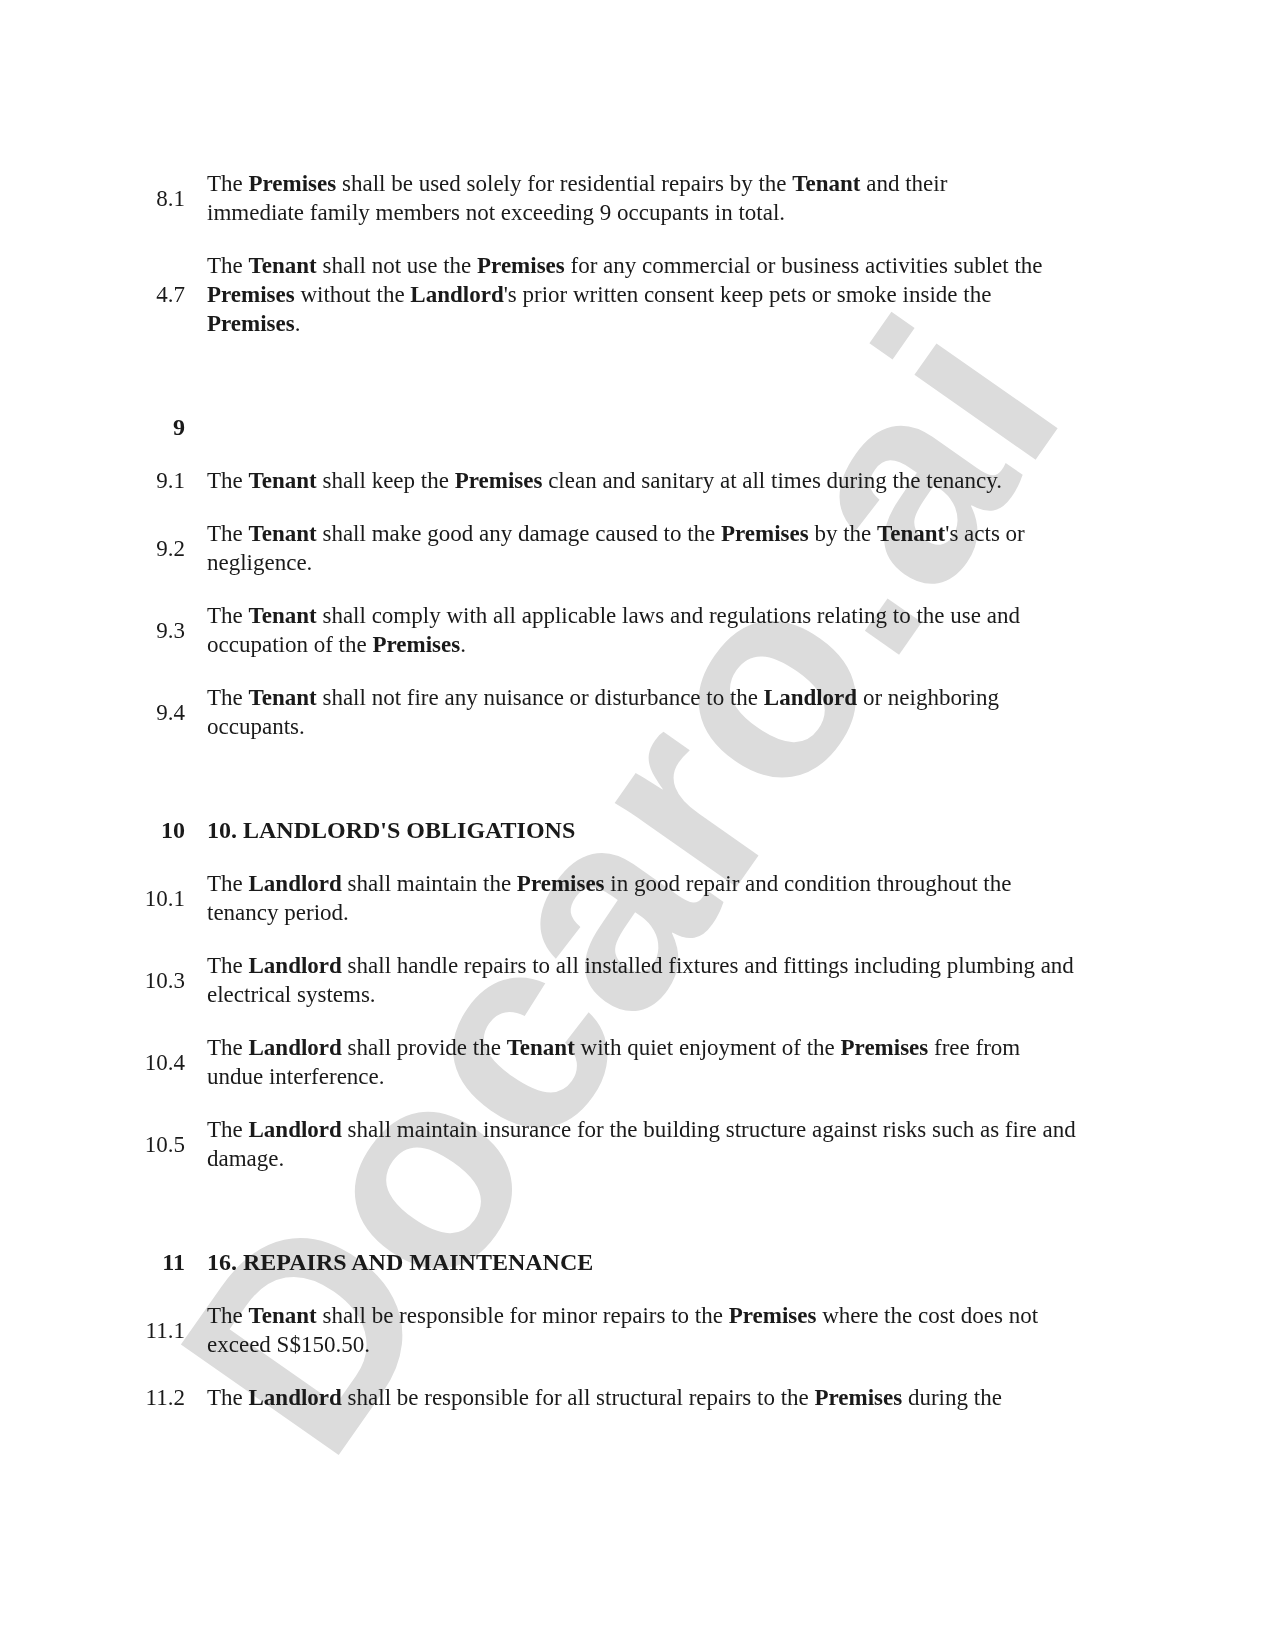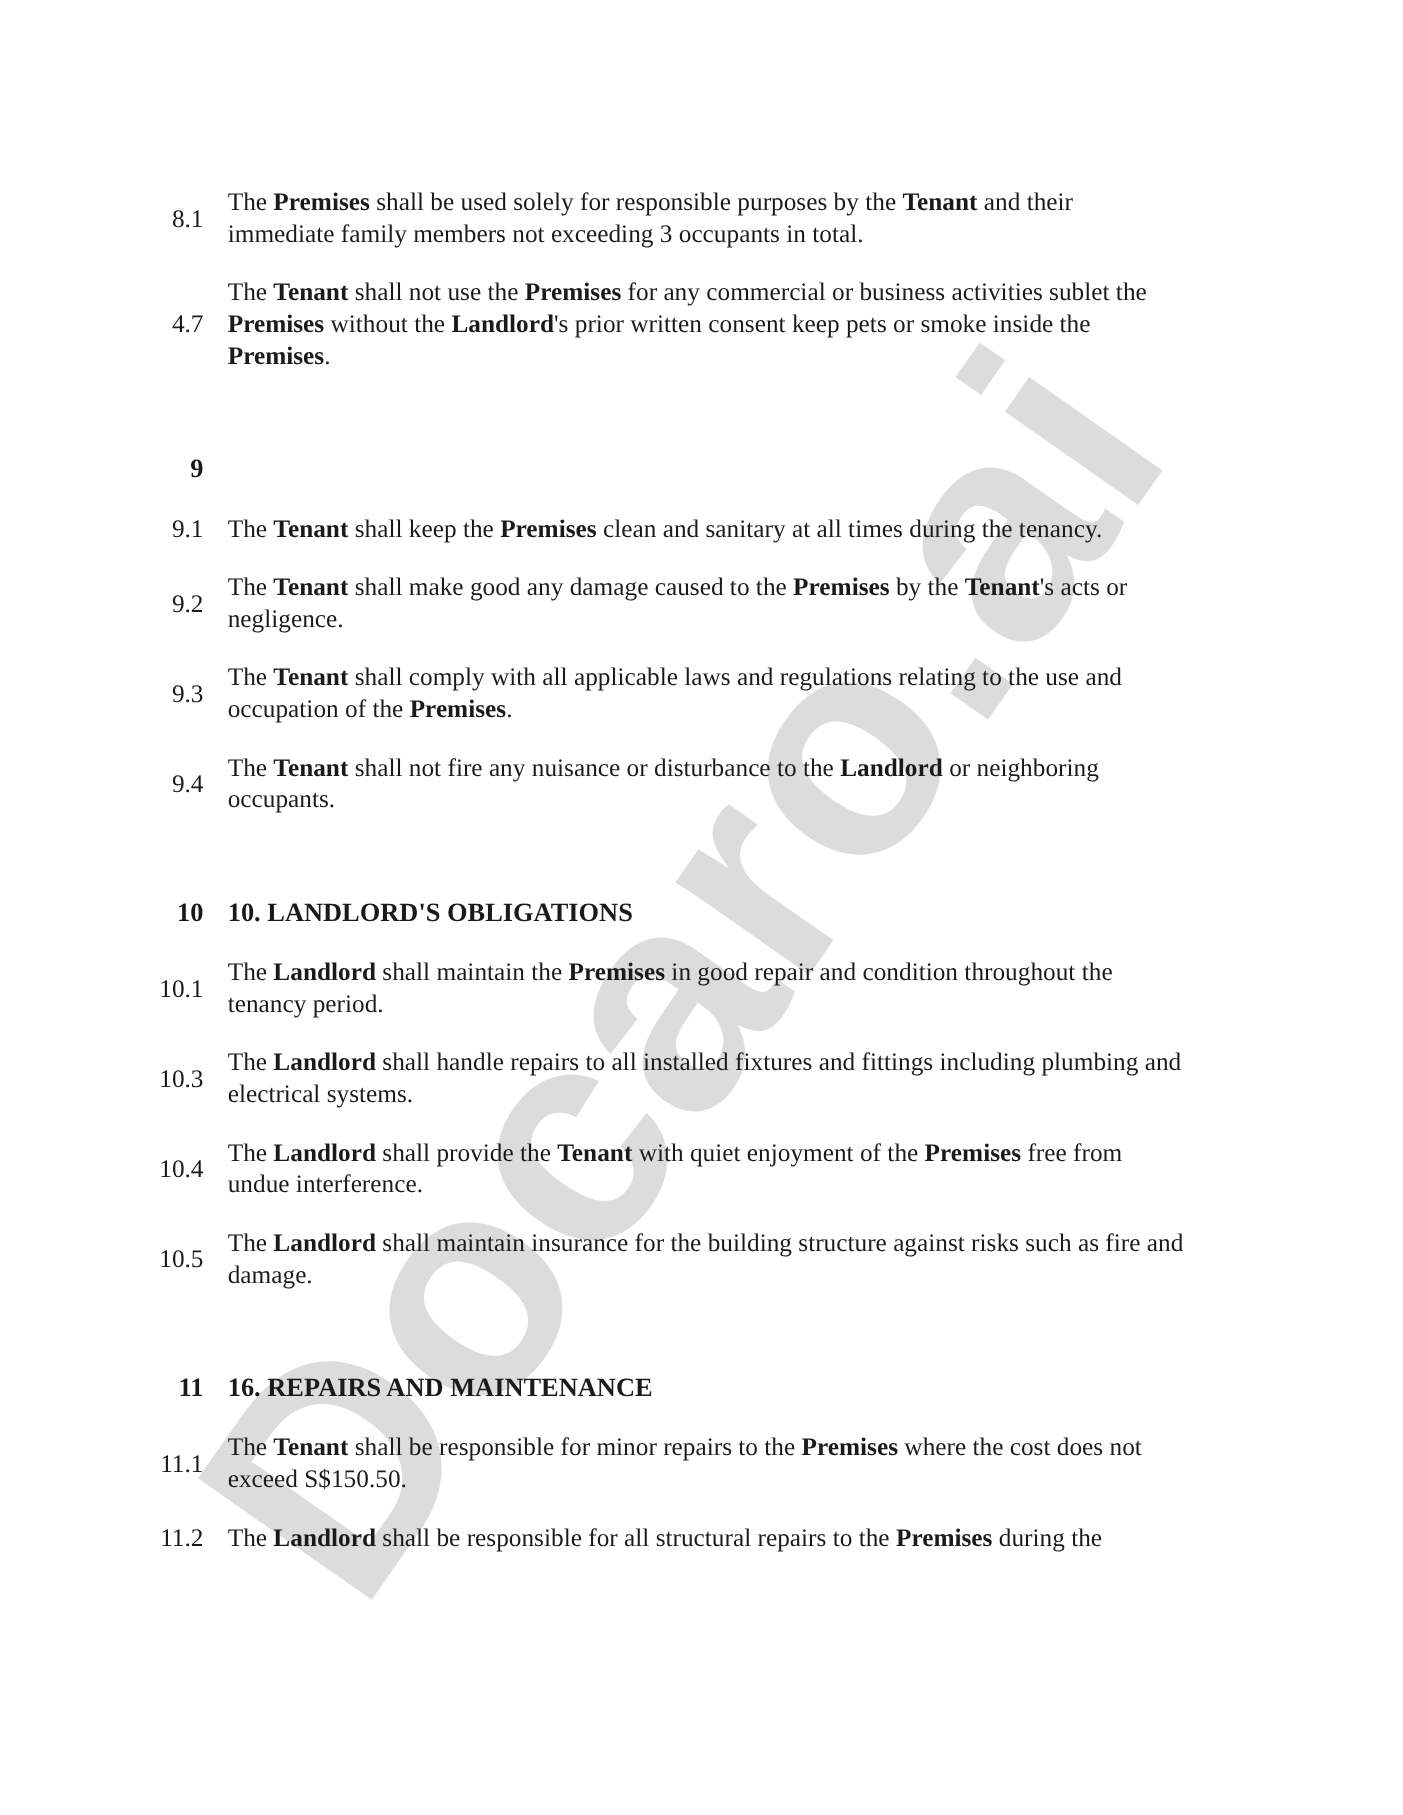--- a/index.html
+++ b/index.html
@@ -60,21 +60,21 @@
 </style>
 </head>
 <body>
 
 <div class="page" style="background: rgb(255, 255, 255); color: rgb(26, 26, 26);">
   <div class="watermark" style="color: rgb(220, 220, 220);">Docaro.ai</div>
   <div class="content">
     <div>
         <div class="block clause">
           <div class="num">8.1</div>
-          <div class="txt"><span>The </span><span class="b">Premises</span><span> shall be used solely for responsible purposes by the </span><span class="b">Tenant</span><span> and their</span><br><span>immediate family members not exceeding 3 occupants in total.</span></div>
+          <div class="txt"><span>The </span><span class="b">Premises</span><span> shall be used solely for residential repairs by the </span><span class="b">Tenant</span><span> and their</span><br><span>immediate family members not exceeding 9 occupants in total.</span></div>
         </div>
         <div class="block clause">
           <div class="num">4.7</div>
           <div class="txt"><span>The </span><span class="b">Tenant</span><span> shall not use the </span><span class="b">Premises</span><span> for any commercial or business activities sublet the</span><br><span class="b">Premises</span><span> without the </span><span class="b">Landlord</span><span>'s prior written consent keep pets or smoke inside the</span><br><span class="b">Premises</span><span>.</span></div>
         </div>
         <div class="block heading">
           <div class="num">9</div>
         </div>
         <div class="block clause">
           <div class="num">9.1</div>

